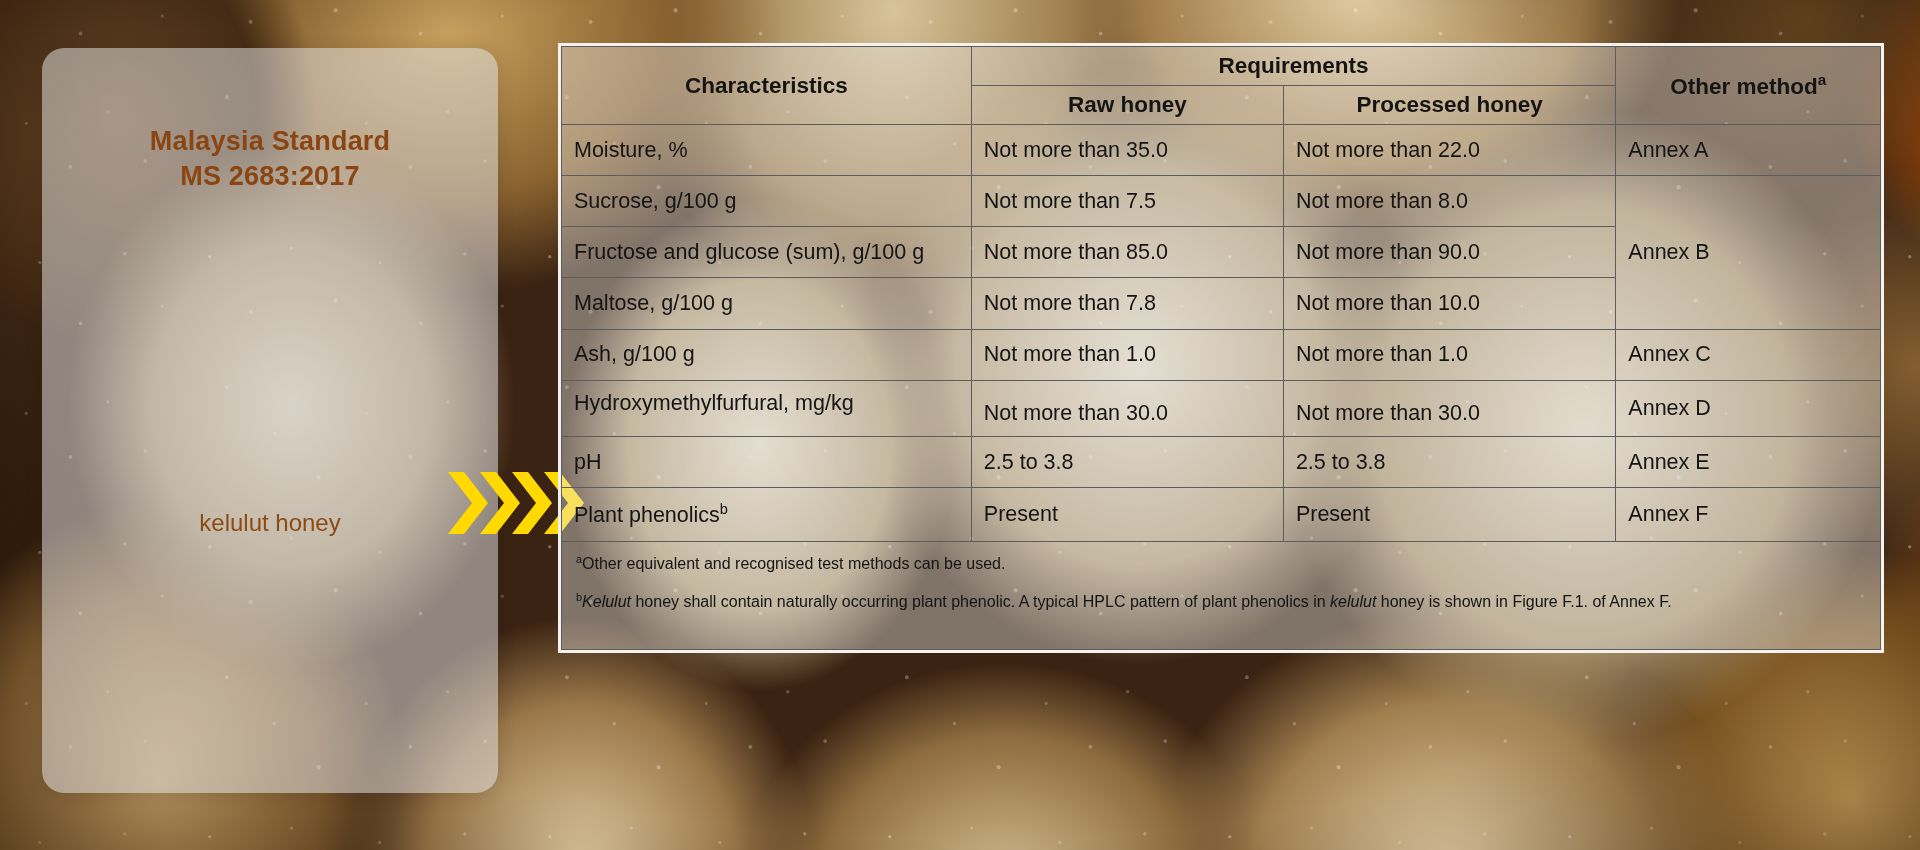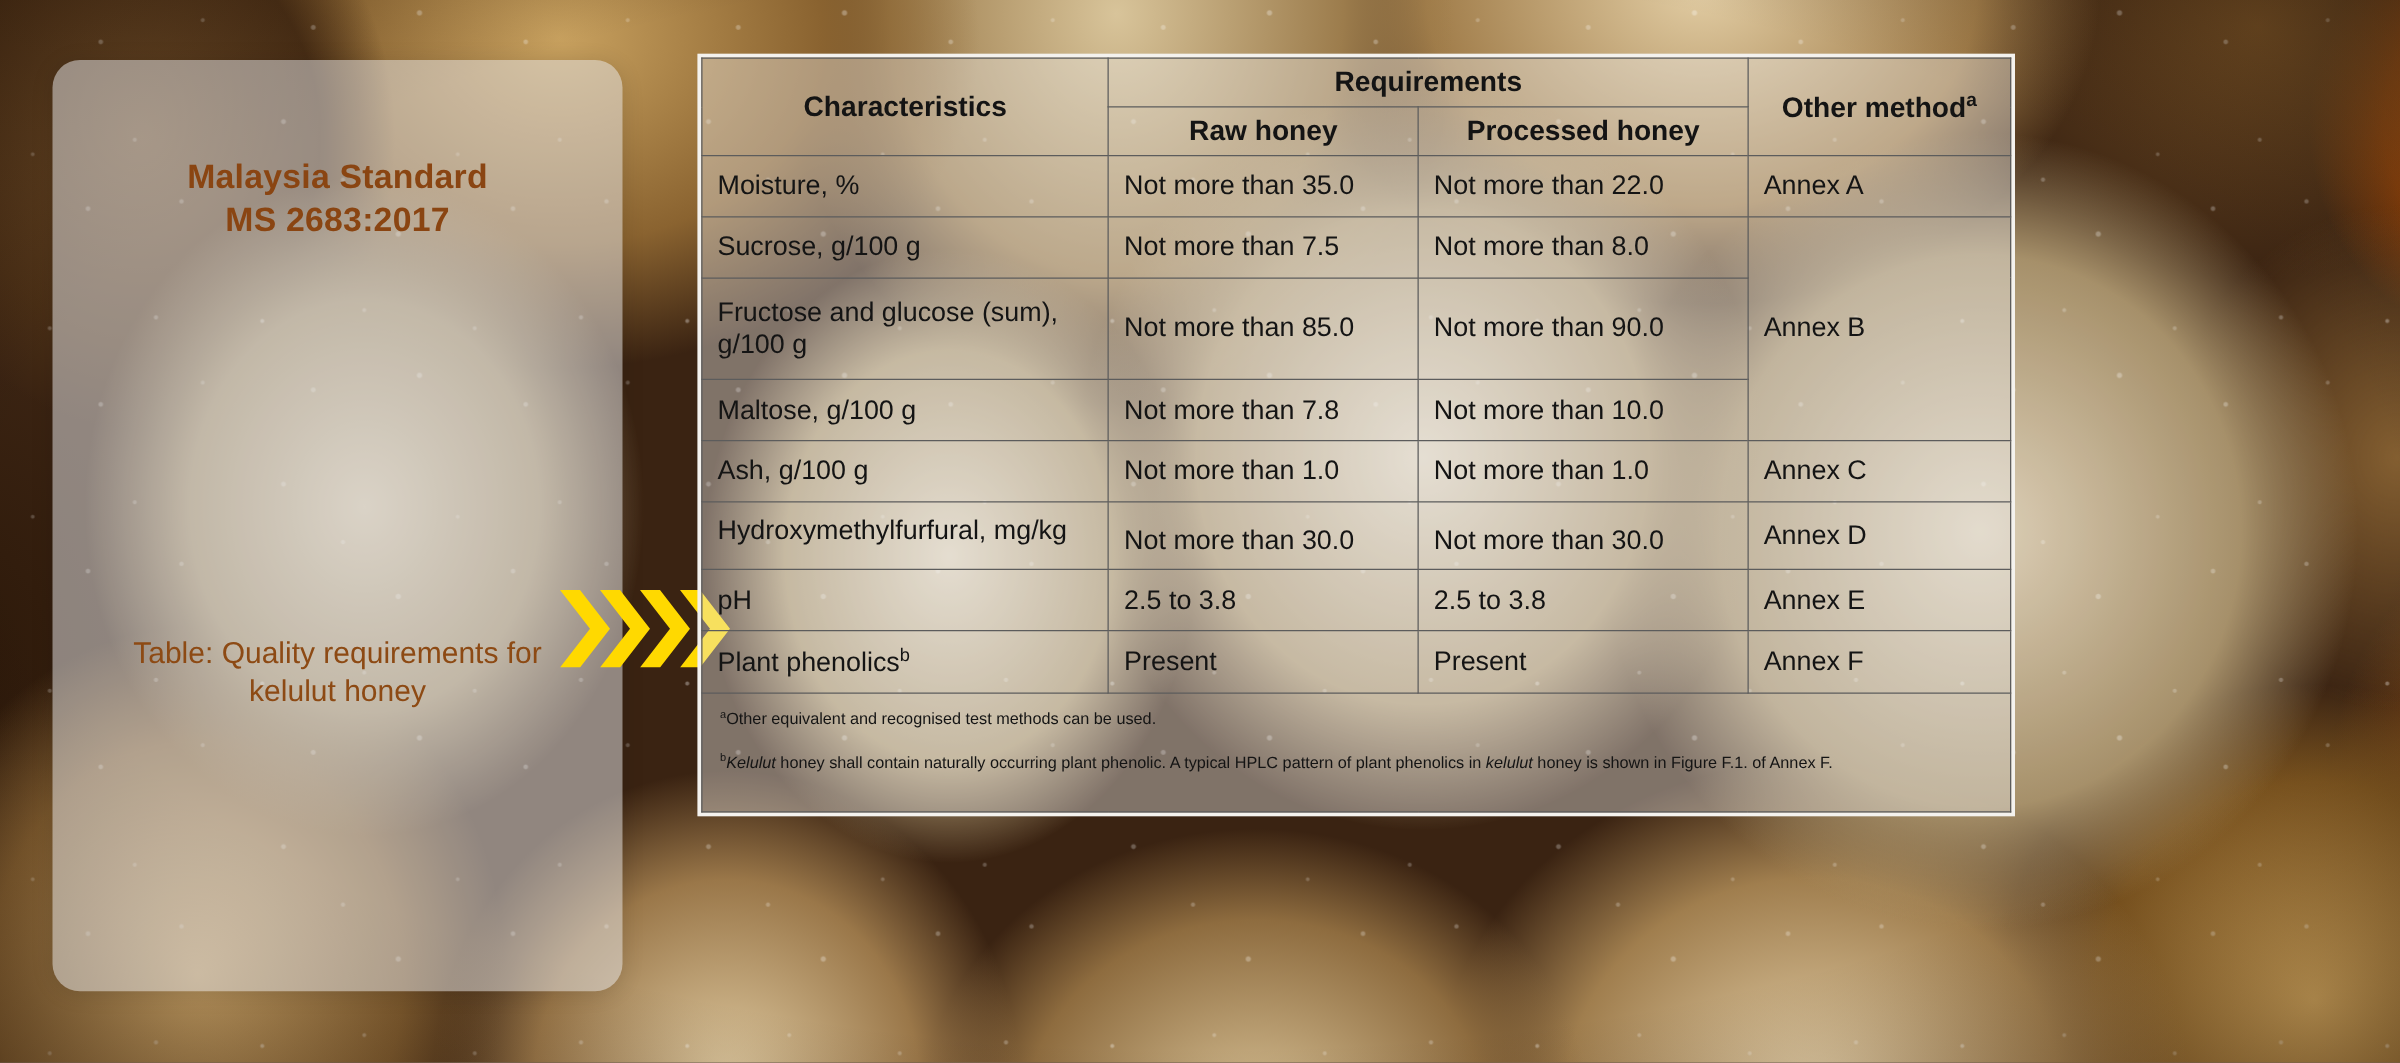--- a/index.html
+++ b/index.html
@@ -117,21 +117,21 @@
   #chevrons {
     position: absolute;
     left: 446px; top: 472px;
     width: 140px; height: 62px;
   }
 
   
   #table-panel {
     position: absolute;
     left: 558px; top: 43px;
-    width: 1054px; height: 610px;
+    width: 1326px; height: 610px;
     border: 3px solid #f4f2ee;
     background: rgba(234,234,234,.40);
   }
   #spec-table {
     width: 100%;
     height: 100%;
     border-collapse: collapse;
     table-layout: fixed;
     font-size: 21.5px;
     color: #141414;
@@ -145,21 +145,21 @@
   }
   #spec-table th {
     text-align: center;
     font-weight: bold;
     font-size: 22.5px;
   }
   .c-bottom { vertical-align: bottom !important; padding-bottom: 10px !important; }
   .annex-cell { text-align: right; }
   .footnote-cell {
     padding: 10px 14px 8px 14px !important;
-    font-size: 13px;
+    font-size: 16px;
     line-height: 1.45;
     vertical-align: top !important;
   }
   .fn-line { margin-bottom: 14px; }
   .fn-line:last-child { margin-bottom: 0; }
   .fn-justify { text-align: justify; }
   sup { font-size: .68em; vertical-align: super; }
   .ital { font-style: italic; }
 
   
@@ -180,21 +180,20 @@
 </div>
 
 <div id="left-card">
   <div class="card-text" id="standard-title">
     <div>Malaysia Standard</div>
     <div>MS 2683:2017</div>
   </div>
 
 
   <div class="card-text" id="table-caption">
-    <div>Table: Quality requirements for</div>
     <div>kelulut honey</div>
   </div>
 </div>
 
 <div id="chevrons">
   <svg width="140" height="62" viewBox="0 0 140 62">
     <g fill="#FFD900">
       <polygon points="2,0 18,0 42,31 18,62 2,62 26,31"></polygon>
       <polygon points="34,0 50,0 74,31 50,62 34,62 58,31"></polygon>
       <polygon points="66,0 82,0 106,31 82,62 66,62 90,31"></polygon>

